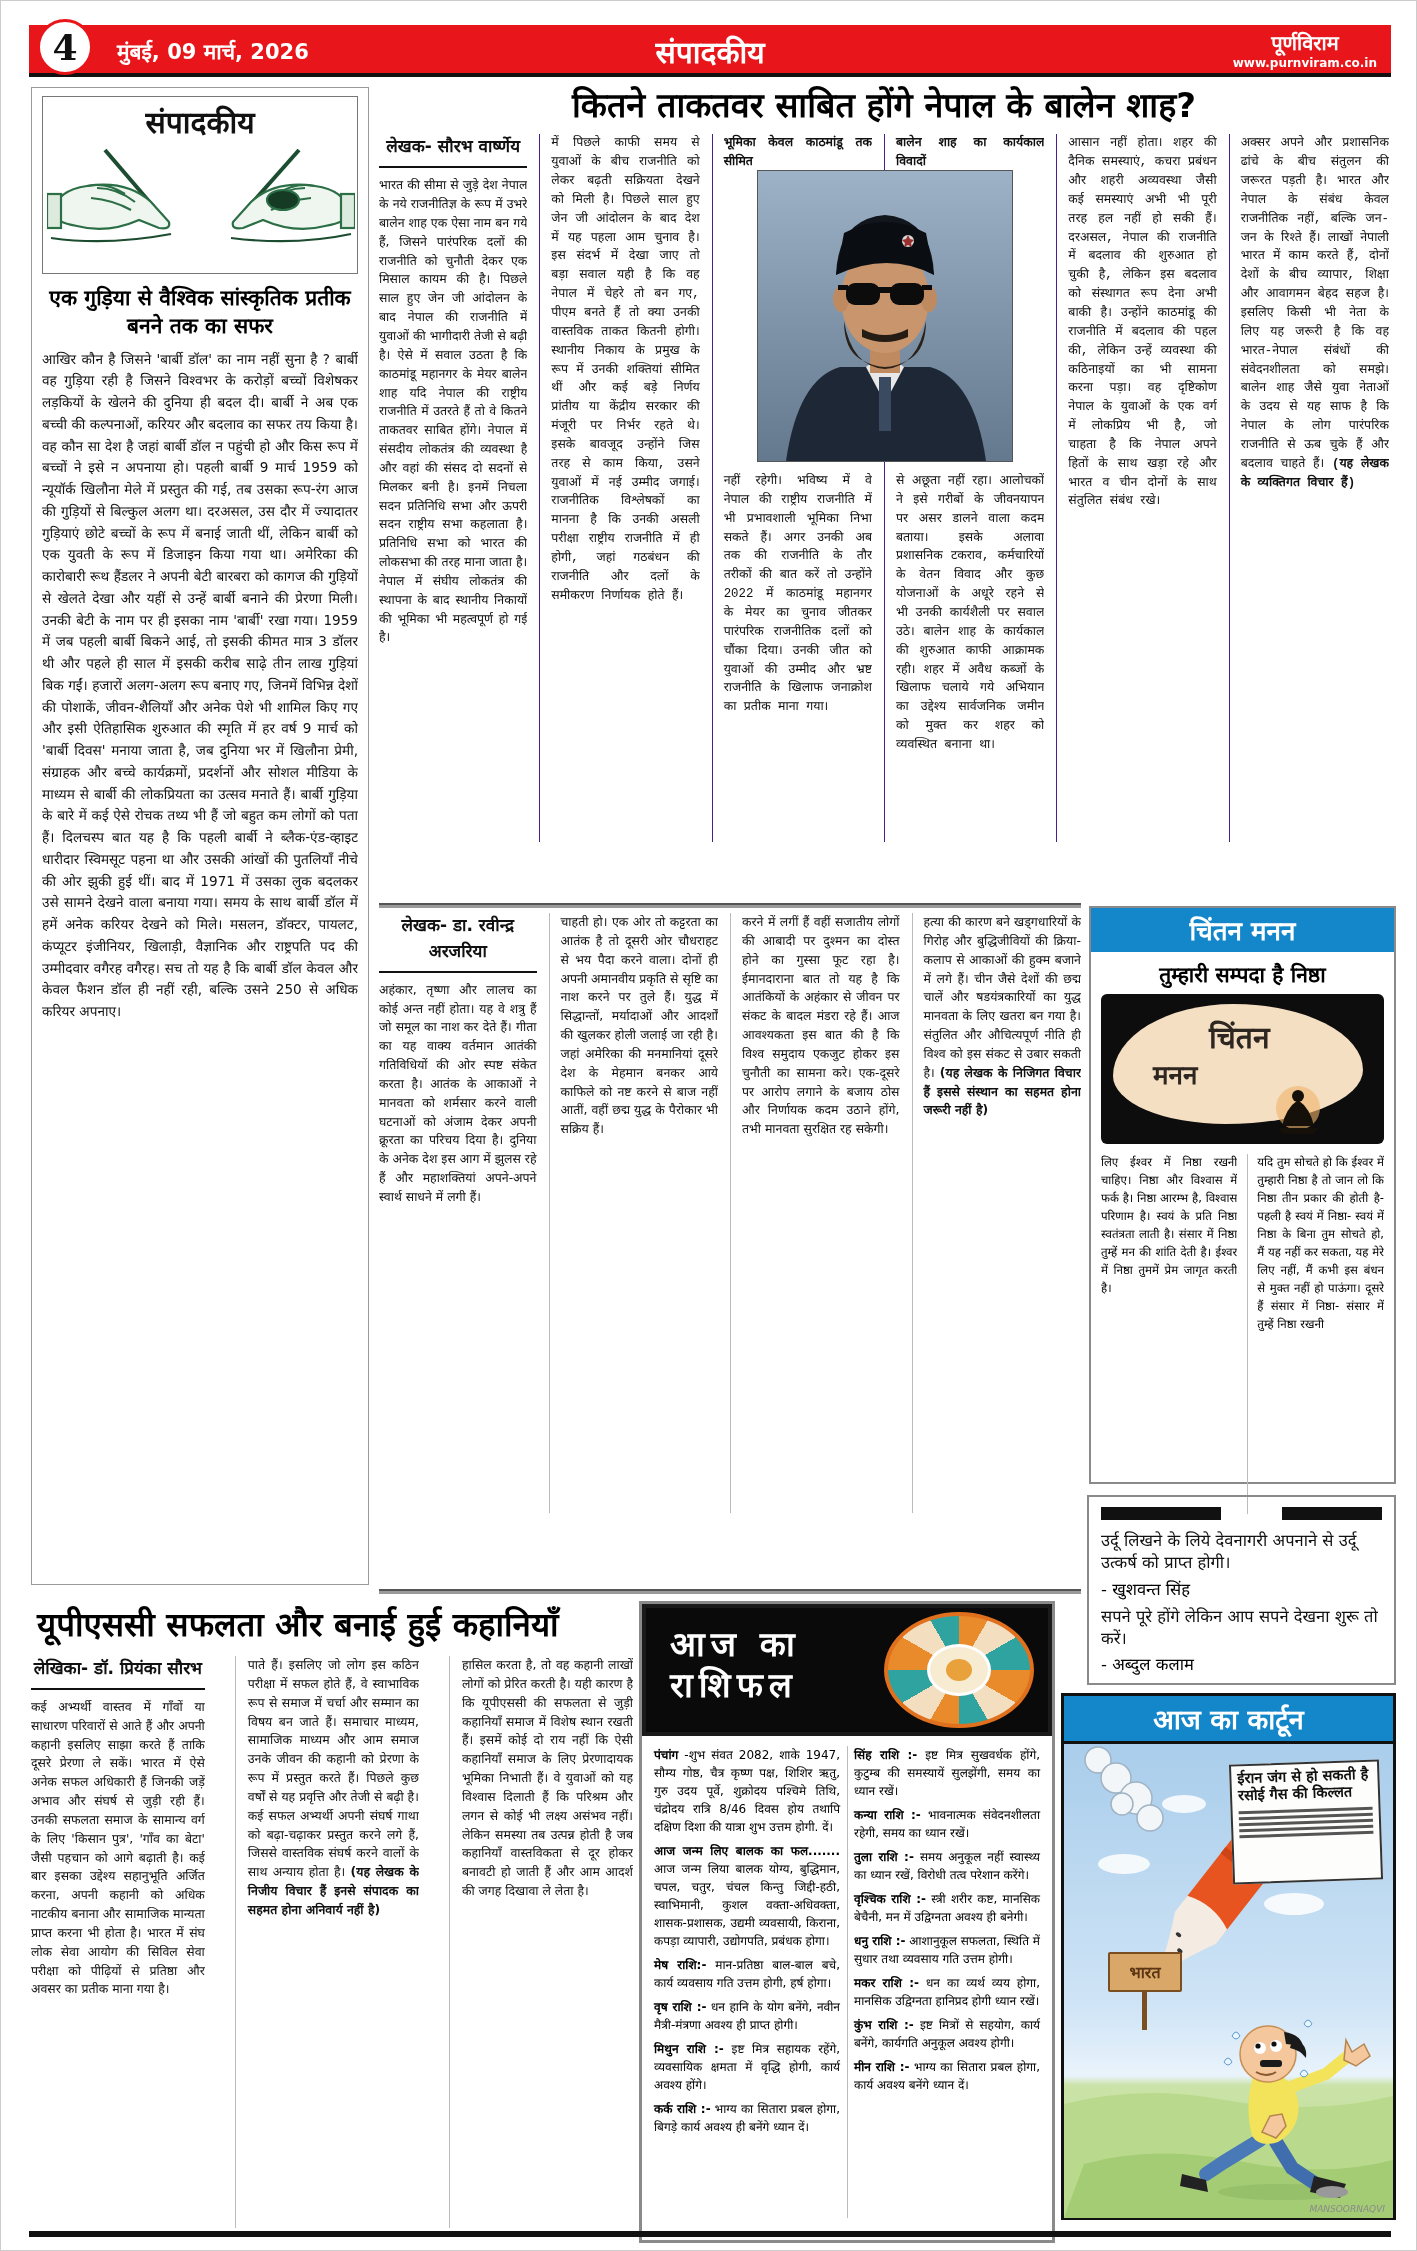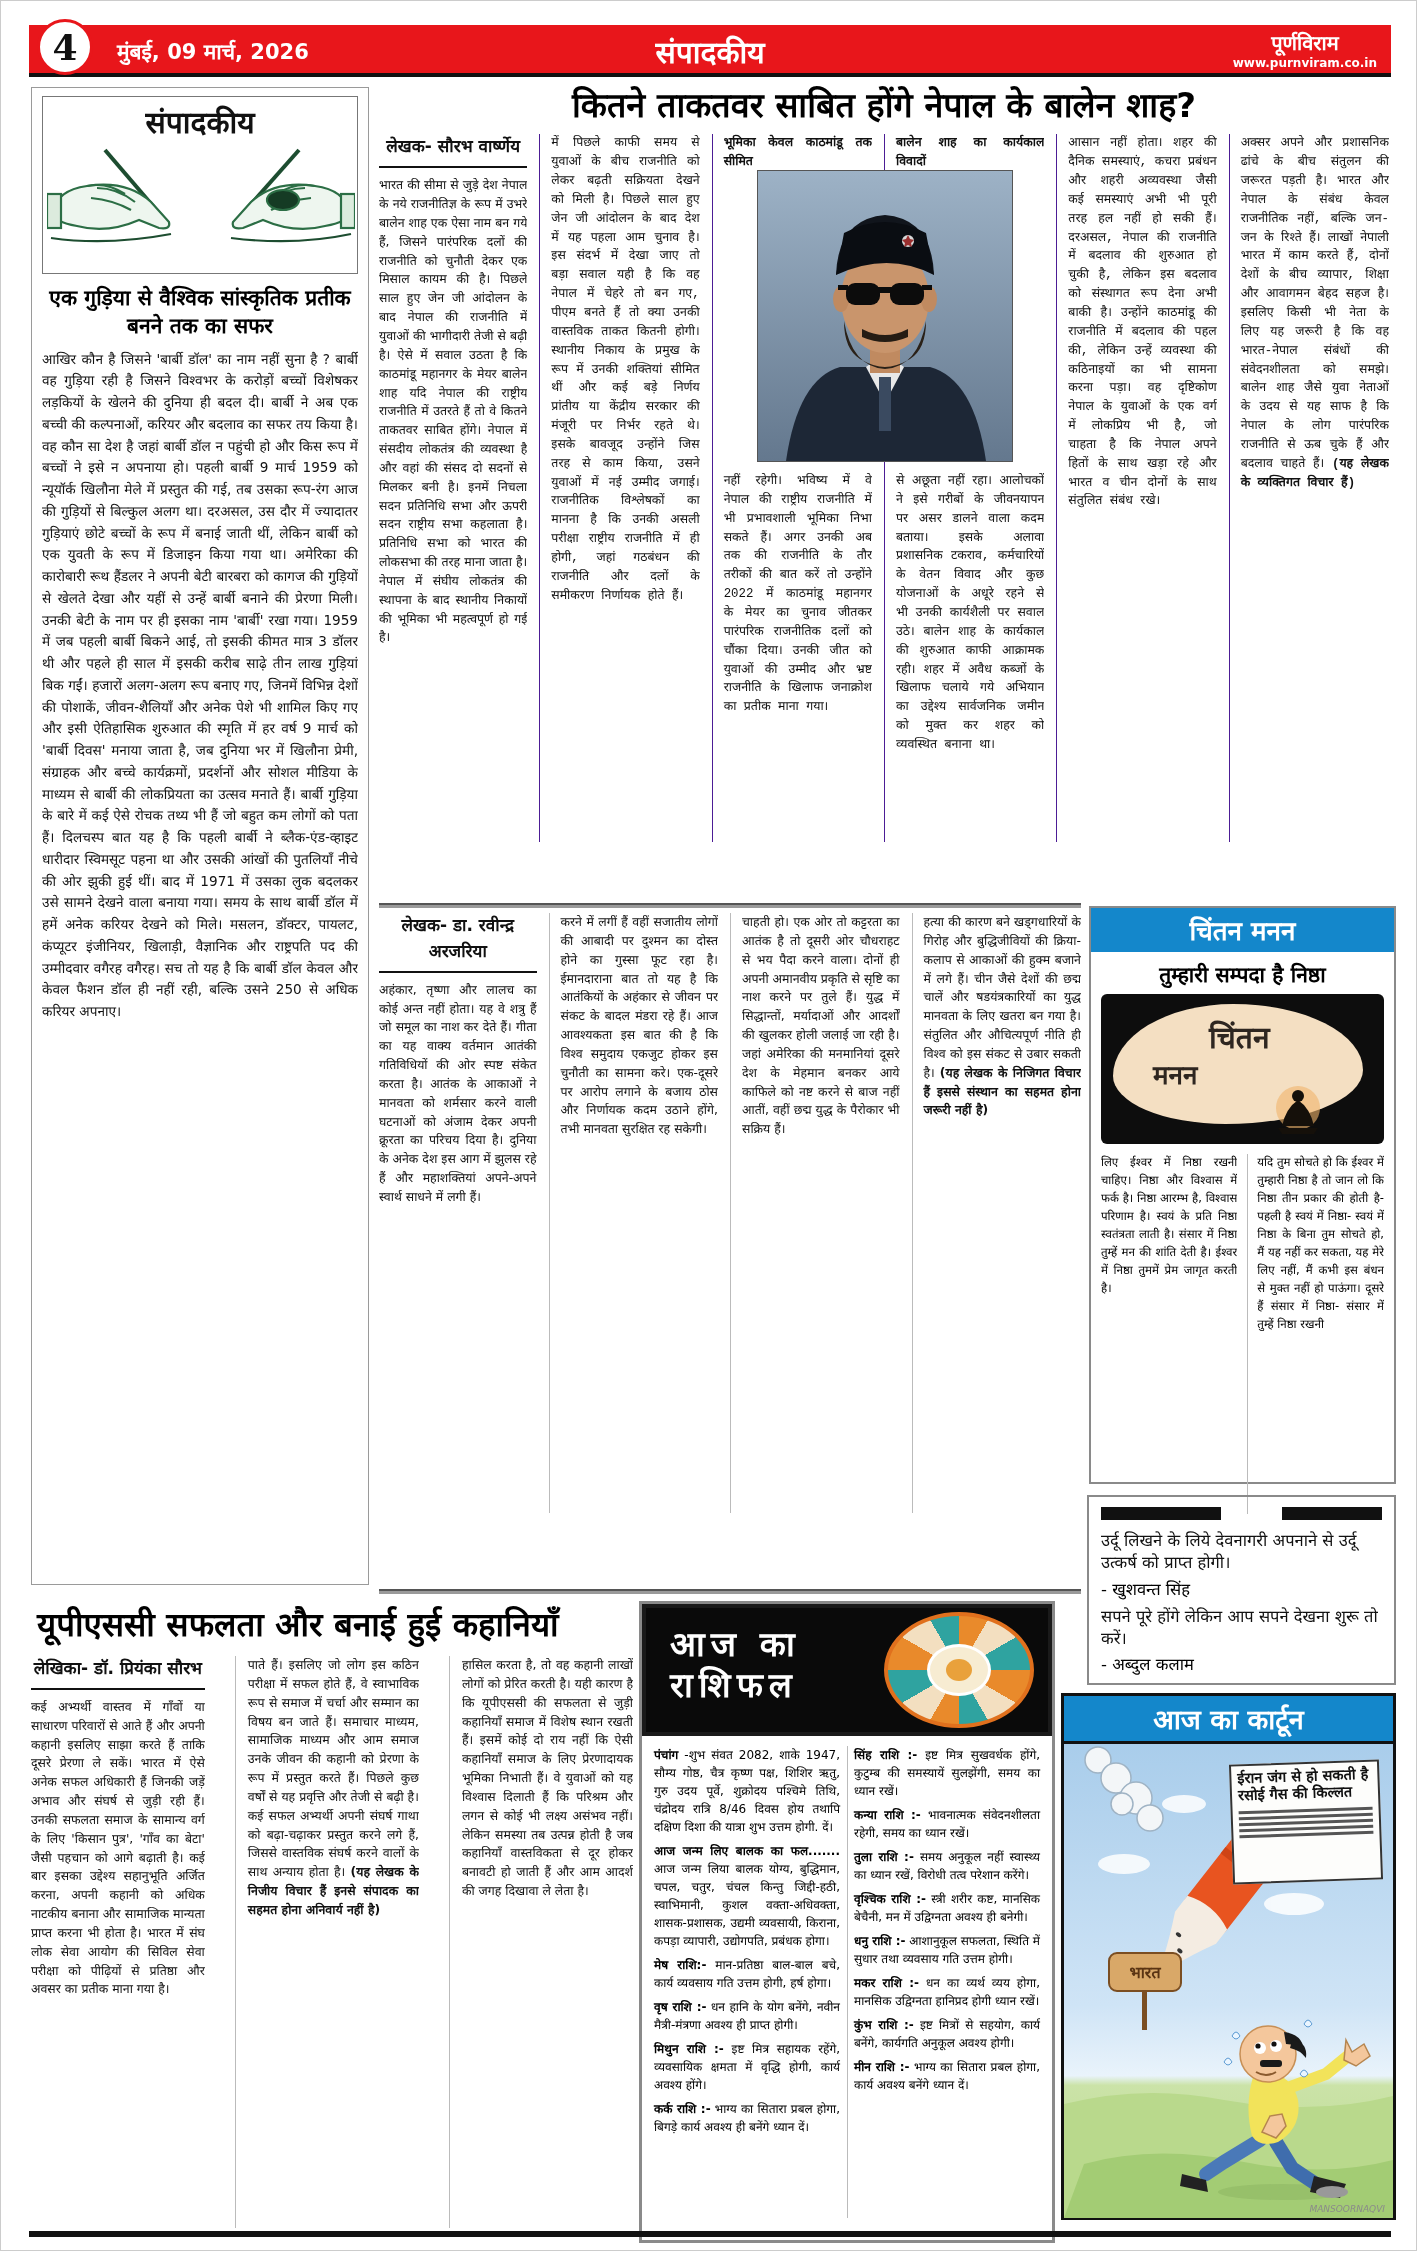--- a/index.html
+++ b/index.html
@@ -108,21 +108,21 @@
   .ct-header { background:#1487cb; color:#fff; text-align:center; font-weight:bold; font-size:27px; padding:4px 0;
                border-bottom:3px solid #111; }
   .ct-scene { position:relative; width:100%; height:474px; overflow:hidden;
               background:linear-gradient(180deg,#a9cdeb 0%,#cfe4f6 55%,#e9f3fb 70%,#cbe3a8 72%,#b9d98c 100%); }
   .ct-clip { position:absolute; right:12px; top:18px; width:150px; height:120px; background:#fdfdfb;
              border:2px solid #333; transform:rotate(-2deg); padding:4px 6px; }
   .ct-clip-head { font-size:14.5px; font-weight:bold; line-height:1.2; color:#111; }
   .ct-clip-lines { margin-top:6px; }
   .ct-clip-lines div { height:3px; background:#555; margin:3px 0; }
   .ct-sign { position:absolute; left:44px; top:208px; width:74px; height:40px; background:#d9a868;
-             border:2px solid #7b4e22; border-radius:9px; display:flex; align-items:center; justify-content:center;
+             border:2px solid #7b4e22; border-radius:2px; display:flex; align-items:center; justify-content:center;
              font-size:16px; font-weight:bold; color:#5a3413; }
   .ct-signpost { position:absolute; left:78px; top:246px; width:5px; height:40px; background:#7b4e22; }
   .ct-sig { position:absolute; right:8px; bottom:4px; font-size:9px; color:#8a8a8a; font-style:italic; }
 
   
   .bottom-rule { position:absolute; left:28px; top:2230px; width:1362px; height:6px; background:#111; }
 </style>
 </head>
 <body>
 
@@ -229,24 +229,24 @@
 
   <div class="hsep" style="left:378px; top:902px; width:702px;"></div>
 
   <div class="article2">
     <div class="a2-body">
       <div class="a2-col body-text">
         <div class="byline">लेखक- डा. रवीन्द्र अरजरिया</div>
         <span>अहंकार, तृष्णा और लालच का कोई अन्त नहीं होता। यह वे शत्रु हैं जो समूल का नाश कर देते हैं। गीता का यह वाक्य वर्तमान आतंकी गतिविधियों की ओर स्पष्ट संकेत करता है। आतंक के आकाओं ने मानवता को शर्मसार करने वाली घटनाओं को अंजाम देकर अपनी क्रूरता का परिचय दिया है। दुनिया के अनेक देश इस आग में झुलस रहे हैं और महाशक्तियां अपने-अपने स्वार्थ साधने में लगी हैं।</span>
       </div>
       <div class="a2-col body-text">
+        <span>चाहती हो। एक ओर तो कट्टरता का आतंक है तो दूसरी ओर चौधराहट से भय पैदा करने वाला। दोनों ही अपनी अमानवीय प्रकृति से सृष्टि का नाश करने पर तुले हैं। युद्ध में सिद्धान्तों, मर्यादाओं और आदर्शों की खुलकर होली जलाई जा रही है। जहां अमेरिका की मनमानियां दूसरे देश के मेहमान बनकर आये काफिले को नष्ट करने से बाज नहीं आतीं, वहीं छद्म युद्ध के पैरोकार भी सक्रिय हैं।</span>
+      </div>
+      <div class="a2-col body-text">
         <span>करने में लगीं हैं वहीं सजातीय लोगों की आबादी पर दुश्मन का दोस्त होने का गुस्सा फूट रहा है। ईमानदाराना बात तो यह है कि आतंकियों के अहंकार से जीवन पर संकट के बादल मंडरा रहे हैं। आज आवश्यकता इस बात की है कि विश्व समुदाय एकजुट होकर इस चुनौती का सामना करे। एक-दूसरे पर आरोप लगाने के बजाय ठोस और निर्णायक कदम उठाने होंगे, तभी मानवता सुरक्षित रह सकेगी।</span>
-      </div>
-      <div class="a2-col body-text">
-        <span>चाहती हो। एक ओर तो कट्टरता का आतंक है तो दूसरी ओर चौधराहट से भय पैदा करने वाला। दोनों ही अपनी अमानवीय प्रकृति से सृष्टि का नाश करने पर तुले हैं। युद्ध में सिद्धान्तों, मर्यादाओं और आदर्शों की खुलकर होली जलाई जा रही है। जहां अमेरिका की मनमानियां दूसरे देश के मेहमान बनकर आये काफिले को नष्ट करने से बाज नहीं आतीं, वहीं छद्म युद्ध के पैरोकार भी सक्रिय हैं।</span>
       </div>
       <div class="a2-col body-text">
         <span>हत्या की कारण बने खड्गधारियों के गिरोह और बुद्धिजीवियों की क्रिया-कलाप से आकाओं की हुक्म बजाने में लगे हैं। चीन जैसे देशों की छद्म चालें और षडयंत्रकारियों का युद्ध मानवता के लिए खतरा बन गया है। संतुलित और औचित्यपूर्ण नीति ही विश्व को इस संकट से उबार सकती है।</span>
         <span class="bold">(यह लेखक के निजिगत विचार हैं इससे संस्थान का सहमत होना जरूरी नहीं है)</span>
       </div>
     </div>
   </div>
 
   <div class="hsep" style="left:378px; top:1588px; width:702px;"></div>
 

